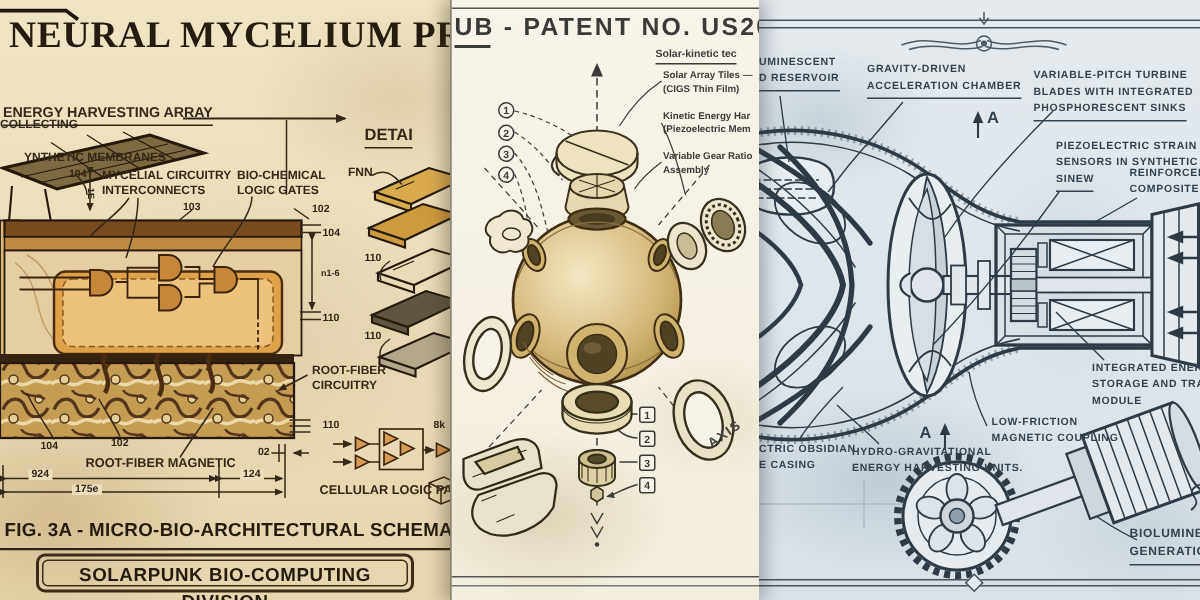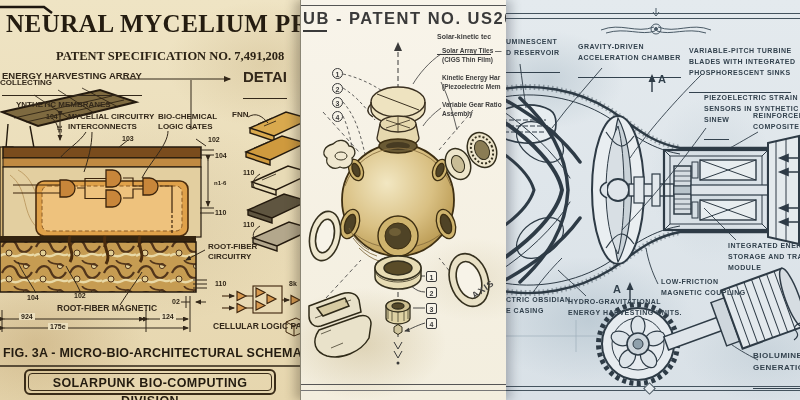--- a/index.html
+++ b/index.html
@@ -22,21 +22,21 @@
       radial-gradient(110px 70px at 14% 20%, rgba(176,192,202,.55), transparent 70%),
       radial-gradient(150px 90px at 28% 80%, rgba(168,186,198,.55), transparent 70%),
       radial-gradient(90px 120px at 70% 45%, rgba(190,203,212,.45), transparent 70%),
       radial-gradient(120px 70px at 88% 88%, rgba(176,192,202,.40), transparent 70%),
       linear-gradient(#e4eaee,#d9e1e7);}
   svg{position:absolute;left:0;top:0;}
   .lbl{position:absolute;font:bold 8px/1.15 "Liberation Sans",sans-serif;color:#33281a;white-space:nowrap;}
   .lblM{position:absolute;font:bold 6.5px/1.3 "Liberation Sans",sans-serif;color:#3c3c3c;white-space:nowrap;}
   .lblR{position:absolute;font:bold 7px/1.55 "Liberation Sans",sans-serif;color:#33424e;letter-spacing:.5px;white-space:nowrap;}
   .ref{position:absolute;font:bold 7px/1 "Liberation Sans",sans-serif;color:#2f2517;white-space:nowrap;}
-  .ul{border-bottom:1.2px solid currentColor;padding-bottom:13px;display:inline-block;}
+  .ul{border-bottom:1.2px solid currentColor;padding-bottom:1px;display:inline-block;}
   .circ,.bx{position:absolute;width:11px;height:11px;border:1px solid #3a3a3a;color:#3a3a3a;
     font:bold 7px/11px "Liberation Sans",sans-serif;text-align:center;background:#f7f3e8;box-sizing:border-box;}
   .circ{border-radius:50%;}
   .bx{border-radius:2px;}
   .rule{position:absolute;left:0;right:0;border-top:1px solid #44535e;}
   .diamond{position:absolute;width:7px;height:7px;border:1px solid #44535e;background:#e4eaee;transform:rotate(45deg);}
 </style>
 </head>
 <body>
 
@@ -130,23 +130,22 @@
         <rect x="253" y="286" width="29" height="27" fill="none"></rect>
         <path d="M256,288 l0,9 l9,-4.5 z M256,301 l0,9 l9,-4.5 z M267,294.5 l0,9 l9,-4.5 z" fill="#d89a50"></path>
         <line x1="282" y1="300" x2="289" y2="300" marker-end="url(#ah)"></line>
         <path d="M291,295.5 l0,9 l9,-4.5 z" fill="#d89a50"></path>
       </g>
       <path d="M286,322 l10,-4 l8,4 l0,10 l-10,4 l-8,-4 z M286,322 l8,4 l10,-4 M294,326 l0,10" stroke="#3c240c" fill="#e8d9ae" stroke-width="1"></path>
       <line x1="0" y1="366" x2="300" y2="366" stroke="#2f2517" stroke-width="1.5"></line>
     </svg>
 
     <div class="lbl" style="left:6px;top:10px;font:bold 25px 'Liberation Serif',serif;letter-spacing:.5px;color:#241c10;">NEURAL MYCELIUM PROCESSO</div>
-    <div class="lbl" style="left:56px;top:49px;font:bold 12.5px 'Liberation Serif',serif;color:#2c2315;">PATENT SPECIFICATION NO. 7,491,208</div>
     <div class="lbl ul" style="left:2px;top:71px;font-size:9.5px;">ENERGY HARVESTING ARRAY</div>
-    <div class="lbl ul" style="left:243px;top:68px;font-size:15px;">DETAI</div>
+    <div class="lbl ul" style="left:243px;top:84px;font-size:11px;">DETAI</div>
     <div class="lbl" style="left:0px;top:78px;">COLLECTING</div>
     <div class="lbl" style="left:16px;top:100px;">YNTHETIC MEMBRANES</div>
     <div class="ref" style="left:46px;top:113px;">104</div>
     <div class="lbl" style="left:68px;top:112px;">MYCELIAL CIRCUITRY</div>
     <div class="lbl" style="left:68px;top:122px;">INTERCONNECTS</div>
     <div class="lbl" style="left:158px;top:112px;">BIO-CHEMICAL</div>
     <div class="lbl" style="left:158px;top:122px;">LOGIC GATES</div>
     <div class="ref" style="left:122px;top:135px;">103</div>
     <div class="ref" style="left:208px;top:136px;">102</div>
     <div class="ref" style="left:215px;top:152px;">104</div>

